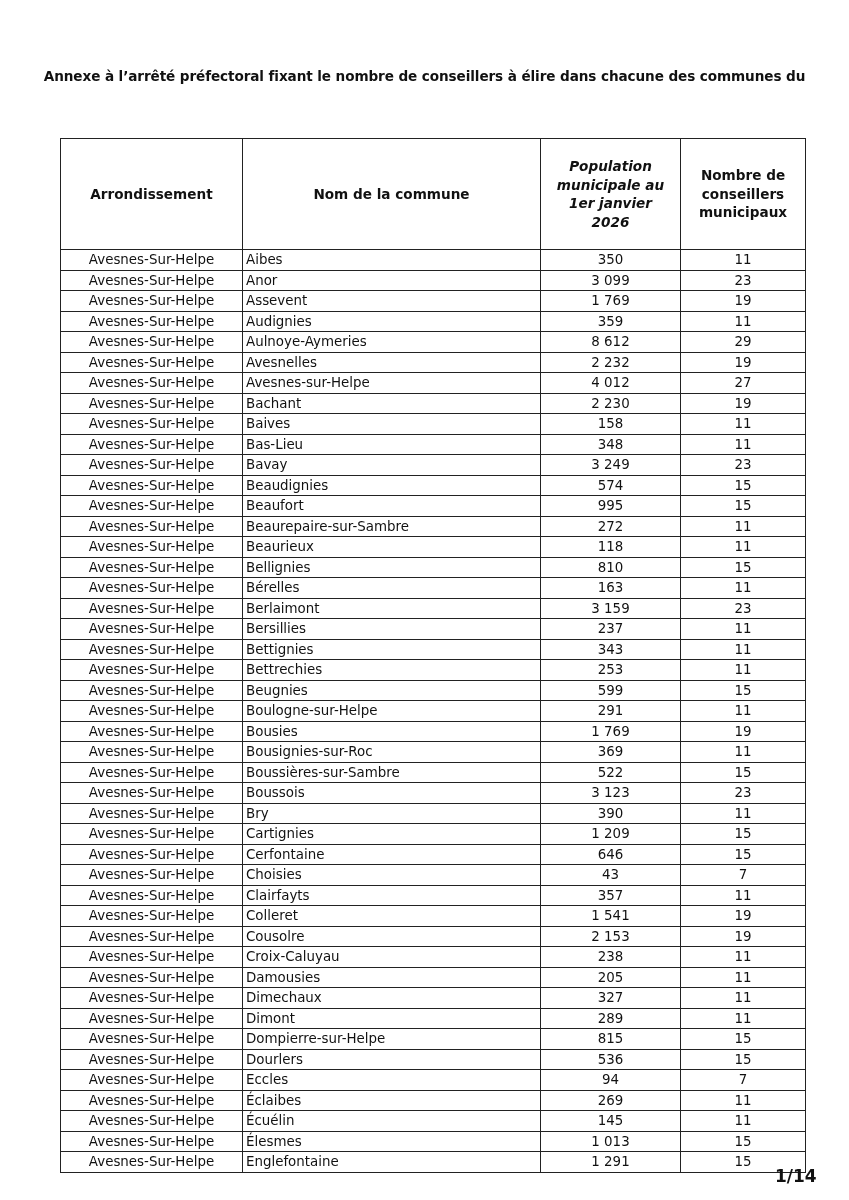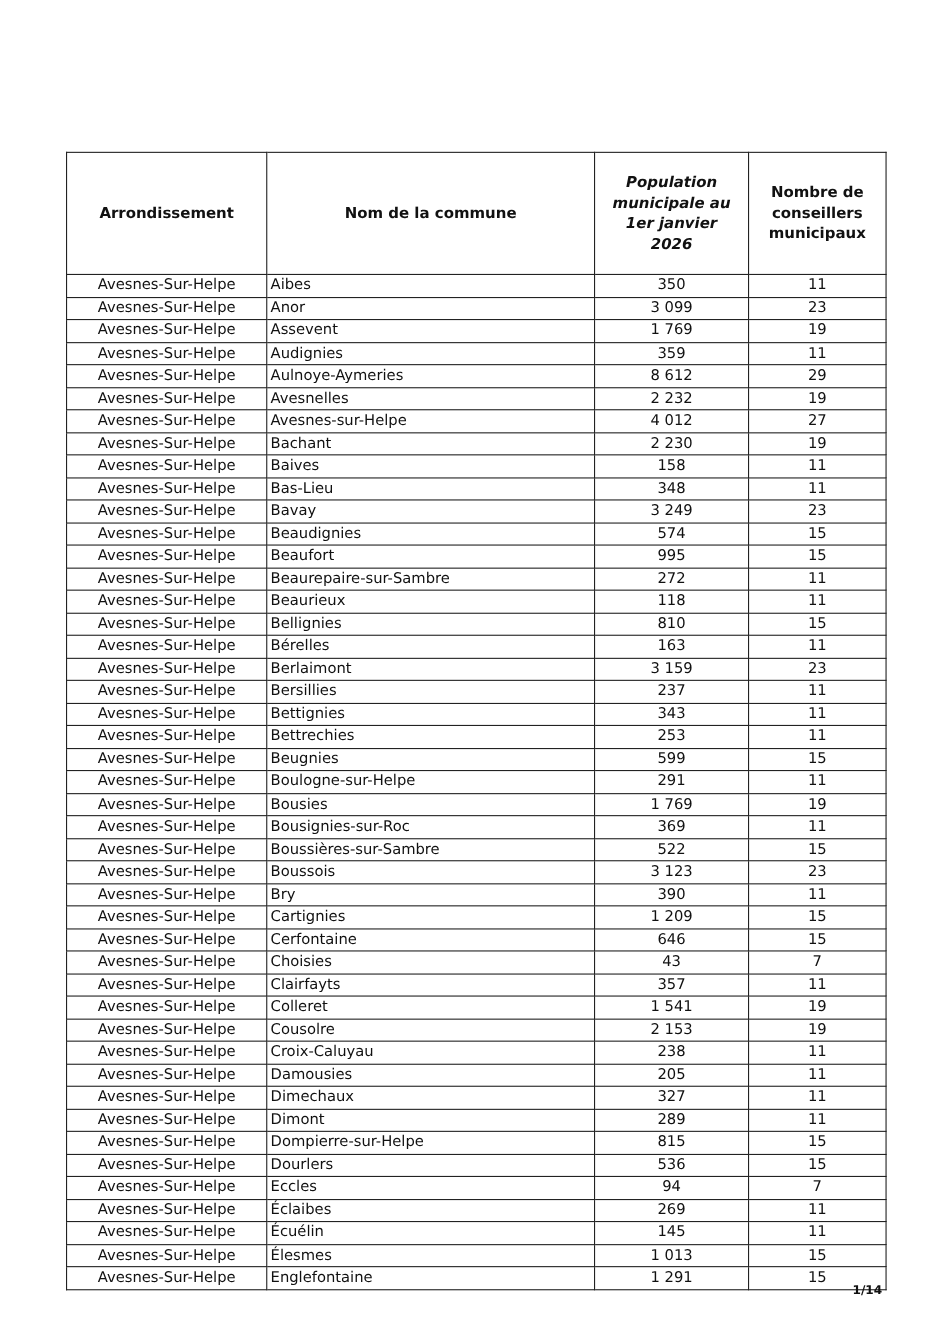--- a/index.html
+++ b/index.html
@@ -7,26 +7,27 @@
   .title { position: absolute; top: 66px; left: 0; width: 849px; text-align: center; font-weight: bold; font-size: 13.6px; line-height: 20px; letter-spacing: -0.1px; }
   .title div { white-space: nowrap; }
   table { position: absolute; top: 138px; left: 60px; border-collapse: collapse; table-layout: fixed; width: 745px; font-size: 13.4px; }
   col.c1 { width: 182px; } col.c2 { width: 298px; } col.c3 { width: 140px; } col.c4 { width: 125px; }
   th, td { border: 1.3px solid #222; padding: 0; }
   thead th { height: 60px; font-weight: bold; font-size: 13.6px; line-height: 18.5px; text-align: center; vertical-align: middle; }
   tbody td { height: 19.5px; line-height: 19.5px; white-space: nowrap; overflow: hidden; }
   td.arr { text-align: center; }
   td.name { text-align: left; padding-left: 3px; }
   td.pop, td.cons { text-align: center; }
-  .pagenum { position: absolute; top: 1166px; left: 775px; font-size: 11px; font-weight: bold; }
+  .pagenum { position: absolute; top: 1166px; left: 775px; font-size: 17px; font-weight: bold; }
 </style>
 </head>
 <body>
 
 <div class="title">
+  <div>Annexe à l’arrêté préfectoral fixant le nombre de conseillers à élire dans chacune des communes du</div>
 </div>
 
 <table>
   <colgroup>
       <col class="c1">
       <col class="c2">
       <col class="c3">
       <col class="c4">
     </colgroup>
   <thead>

